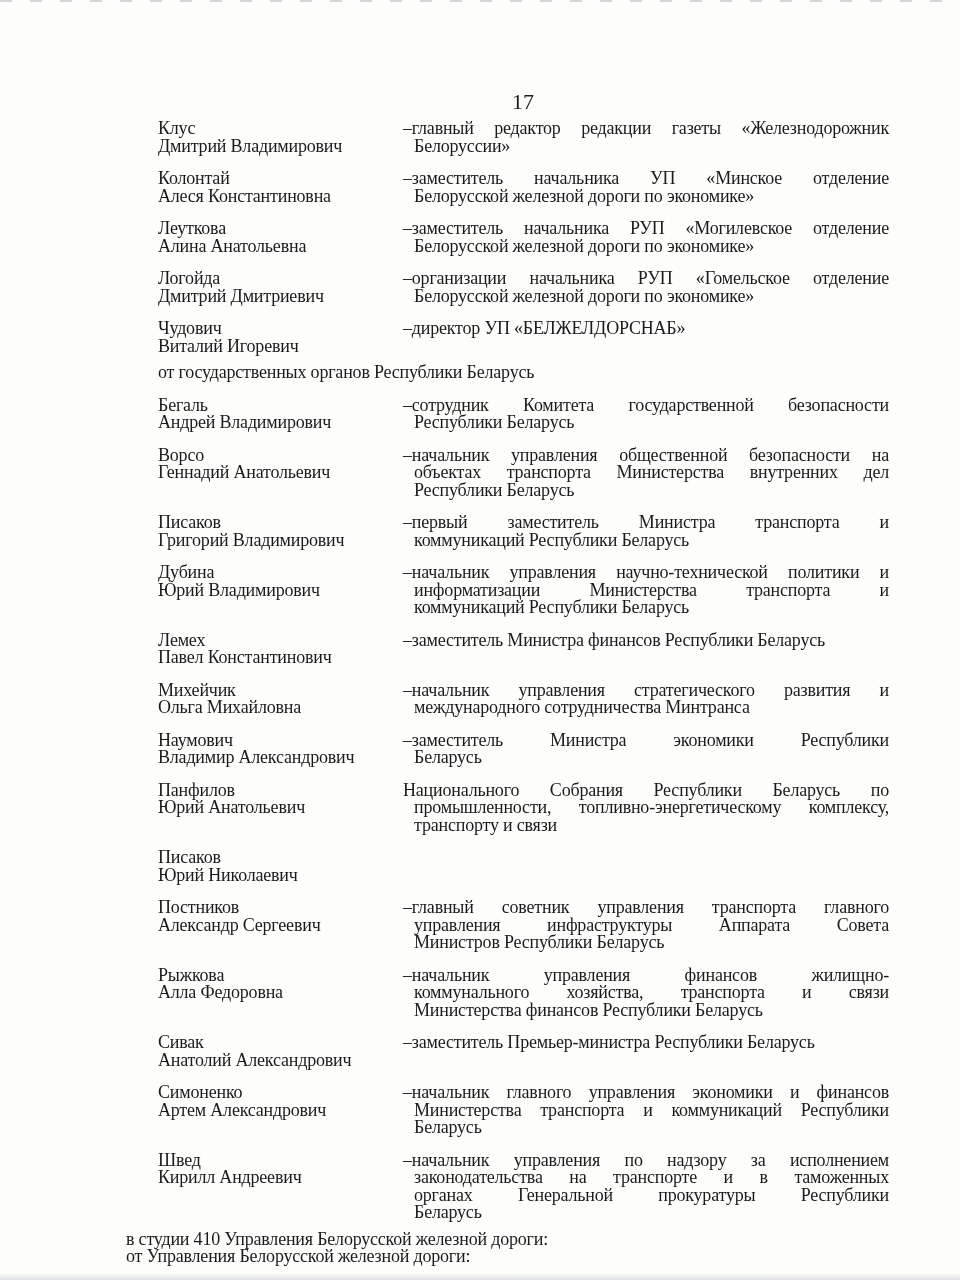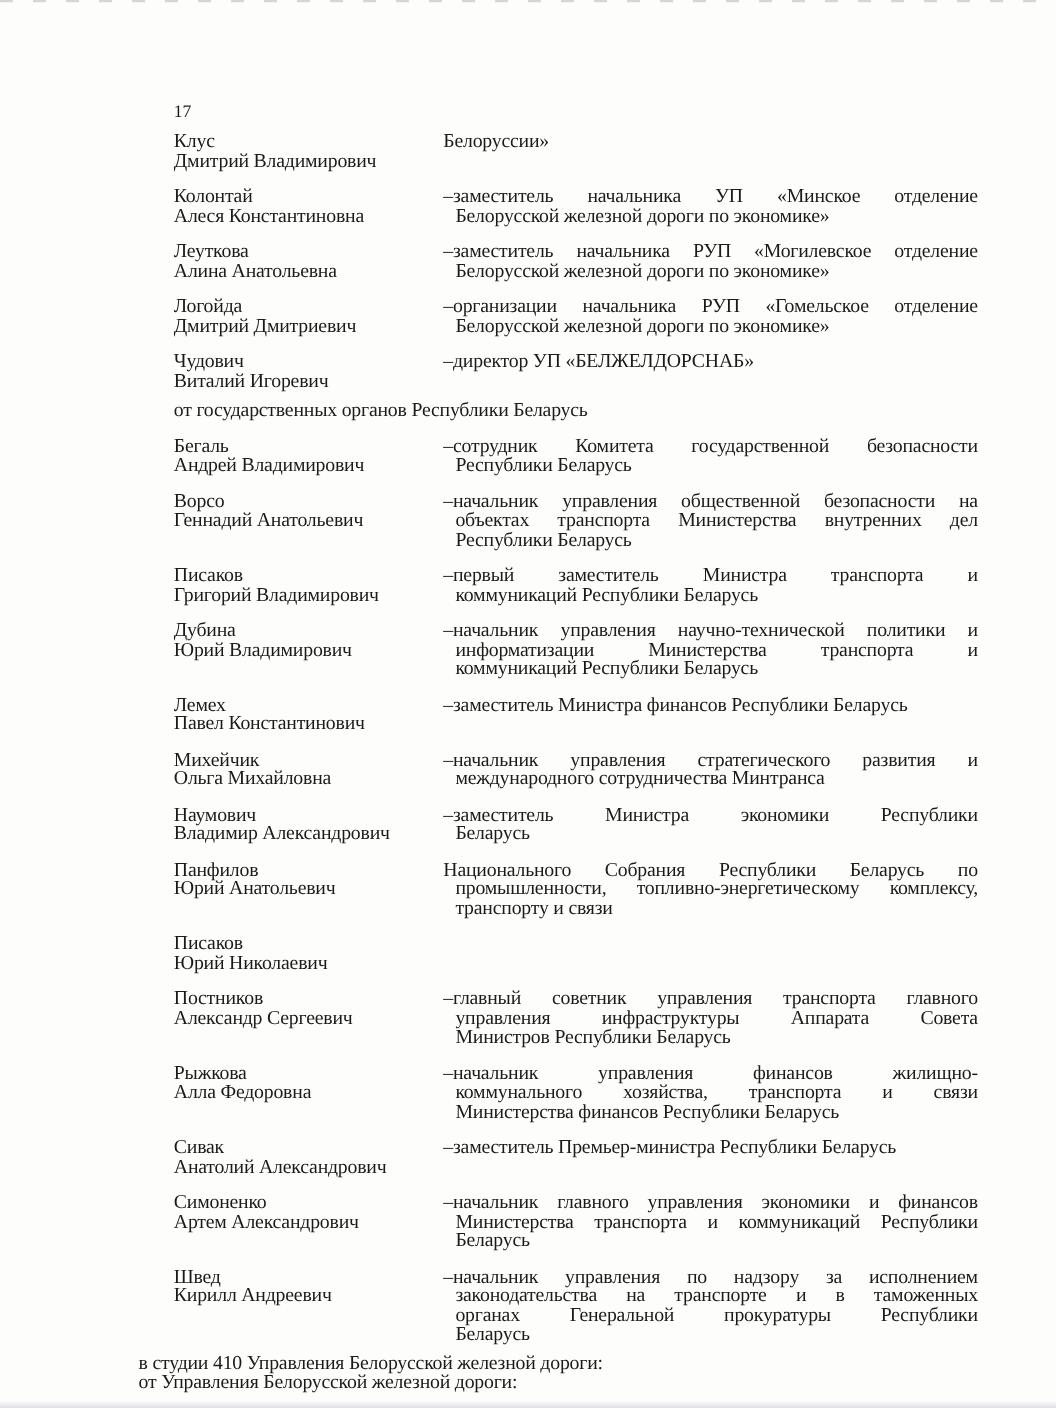--- a/index.html
+++ b/index.html
@@ -26,35 +26,35 @@
   }
   .content {
     position: absolute;
     left: 158px; top: 92px;
     width: 730px;
     font-size: 18px;
     line-height: 17.5px;
     letter-spacing: -0.2px;
   }
   .pagenum {
-    text-align: left;
-    font-size: 16px; line-height: 19px;
+    text-align: center;
+    font-size: 22px; line-height: 19px;
     margin-bottom: 9px;
     letter-spacing: 0;
   }
   .section { margin: 0; }
   .hdrgrp { margin: 9px 0 3px; }
   .hdrgrp.shifted { transform: translateX(-32px); }
   .hdr { white-space: nowrap; }
   .entry {
     display: flex;
     align-items: flex-start;
     margin-top: 15px;
   }
-  .section:first-child .entry:first-child { margin-top: 0; }
+  .section:first-child .entry:first-child { margin-top: 0; align-items: center; }
   .name { flex: 0 0 245px; width: 245px; }
   .pos {
     flex: 0 0 486px; width: 486px;
     box-sizing: border-box;
     padding-left: 11px;
   }
   .pl { text-align: justify; text-align-last: justify; }
   .pl:first-child { text-indent: -11px; }
   .pl:last-child { text-align-last: left; }
 </style>
@@ -66,20 +66,21 @@
   <div class="content">
     <div class="pagenum">17</div>
     <div>
         <div class="section">
           <div class="entry">
             <div class="name">
               <div class="nline">Клус</div>
               <div class="nline">Дмитрий Владимирович</div>
             </div>
             <div class="pos">
+              <div class="pl">–главный редактор редакции газеты «Железнодорожник</div>
               <div class="pl">Белоруссии»</div>
             </div>
           </div>
           <div class="entry">
             <div class="name">
               <div class="nline">Колонтай</div>
               <div class="nline">Алеся Константиновна</div>
             </div>
             <div class="pos">
               <div class="pl">–заместитель начальника УП «Минское отделение</div>

